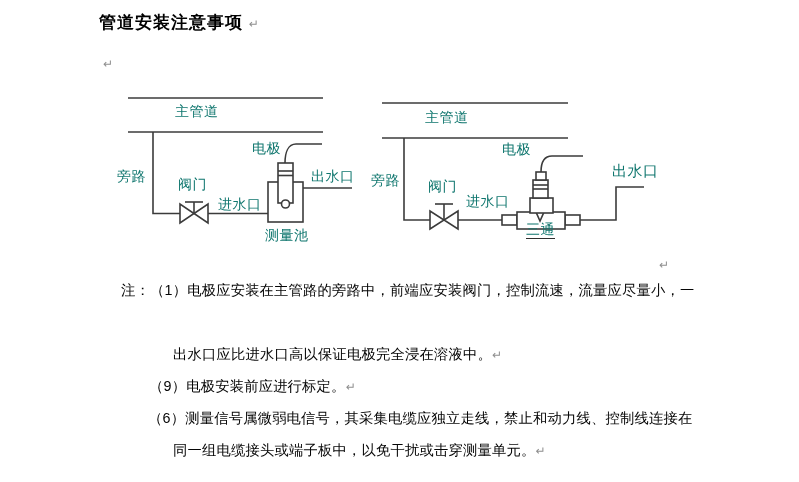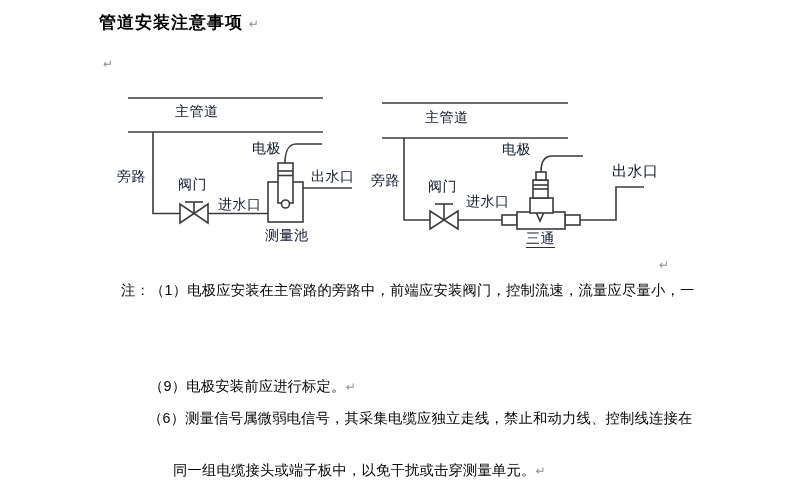--- a/index.html
+++ b/index.html
@@ -12,46 +12,46 @@
     letter-spacing:1px;white-space:nowrap;
   }
   .pilcrow{
     color:#8f8f8f;font-size:12px;font-weight:normal;vertical-align:baseline;
   }
   .pilcrow.stray{position:absolute;}
   .p1{left:103px;top:57px;}
   .p2{left:659px;top:258px;}
   .lbl{
     position:absolute;font-size:14px;line-height:15px;white-space:nowrap;
-    letter-spacing:0.5px;color:#0f172a;
+    letter-spacing:0.5px;color:#0f766e;
   }
   .d1-main{left:175px;top:104px;}
   .d1-bypass{left:117px;top:169px;}
   .d1-valve{left:178px;top:177px;}
   .d1-inlet{left:218px;top:197px;}
   .d1-electrode{left:252px;top:141px;}
   .d1-outlet{left:311px;top:169px;}
   .d1-pool{left:265px;top:228px;font-family:Liberation Serif, serif;}
   .d2-main{left:425px;top:110px;}
   .d2-bypass{left:371px;top:173px;}
   .d2-valve{left:428px;top:179px;}
   .d2-inlet{left:466px;top:194px;}
   .d2-electrode{left:502px;top:142px;}
   .d2-outlet{left:612px;top:163px;font-size:15px;}
-  .d2-tee{left:526px;top:231px;border-bottom:1px solid #2e2e2e;padding-bottom:1px;}
+  .d2-tee{left:526px;top:222px;border-bottom:1px solid #2e2e2e;padding-bottom:1px;}
   .note-line{
     position:absolute;font-size:14.3px;line-height:16px;white-space:nowrap;
     letter-spacing:0.2px;color:#050505;
   }
   .n0{left:121px;top:282px;text-align:center;}
   .n1{left:173px;top:314px;}
   .n2{left:173px;top:346px;}
   .n3{left:149px;top:378px;}
   .n4{left:148px;top:410px;}
-  .n5{left:173px;top:462px;text-align:right;}
+  .n5{left:173px;top:442px;text-align:right;}
   svg.diagram-layer{position:absolute;left:0;top:0;}
 </style>
 </head>
 <body>
 
 <div class="page">
 
   <div class="title">
     <span>管道安装注意事项</span>
     <span class="pilcrow">↵</span>
@@ -119,20 +119,23 @@
   <span class="lbl d2-bypass">旁路</span>
   <span class="lbl d2-valve">阀门</span>
   <span class="lbl d2-electrode">电极</span>
   <span class="lbl d2-inlet">进水口</span>
   <span class="lbl d2-outlet">出水口</span>
   <span class="lbl d2-tee">三通</span>
 
   <div class="note-line n0">
     <span>注：（1）电极应安装在主管路的旁路中，前端应安装阀门，控制流速，流量应尽量小，一</span>
   </div>
+  <div class="note-line n2">
+    <span>出水口应比进水口高以保证电极完全浸在溶液中。</span><span class="pilcrow">↵</span>
+  </div>
   <div class="note-line n3">
     <span>（9）电极安装前应进行标定。</span><span class="pilcrow">↵</span>
   </div>
   <div class="note-line n4">
     <span>（6）测量信号属微弱电信号，其采集电缆应独立走线，禁止和动力线、控制线连接在</span>
   </div>
   <div class="note-line n5">
     <span>同一组电缆接头或端子板中，以免干扰或击穿测量单元。</span><span class="pilcrow">↵</span>
   </div>
 

